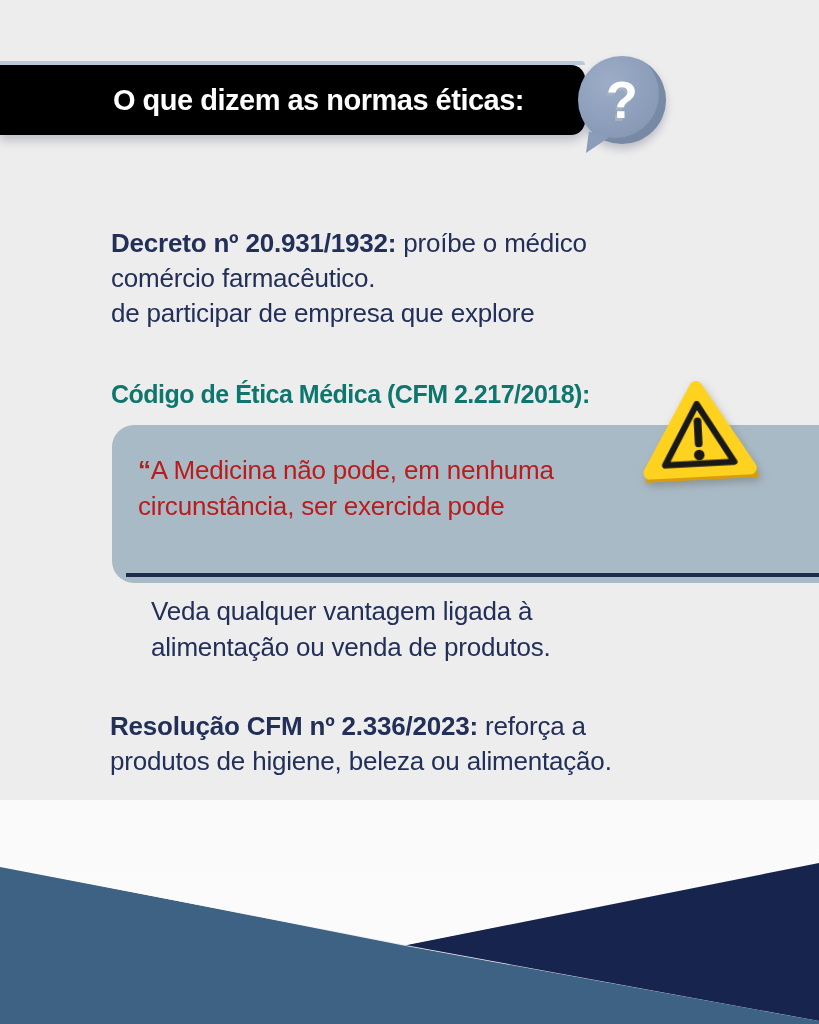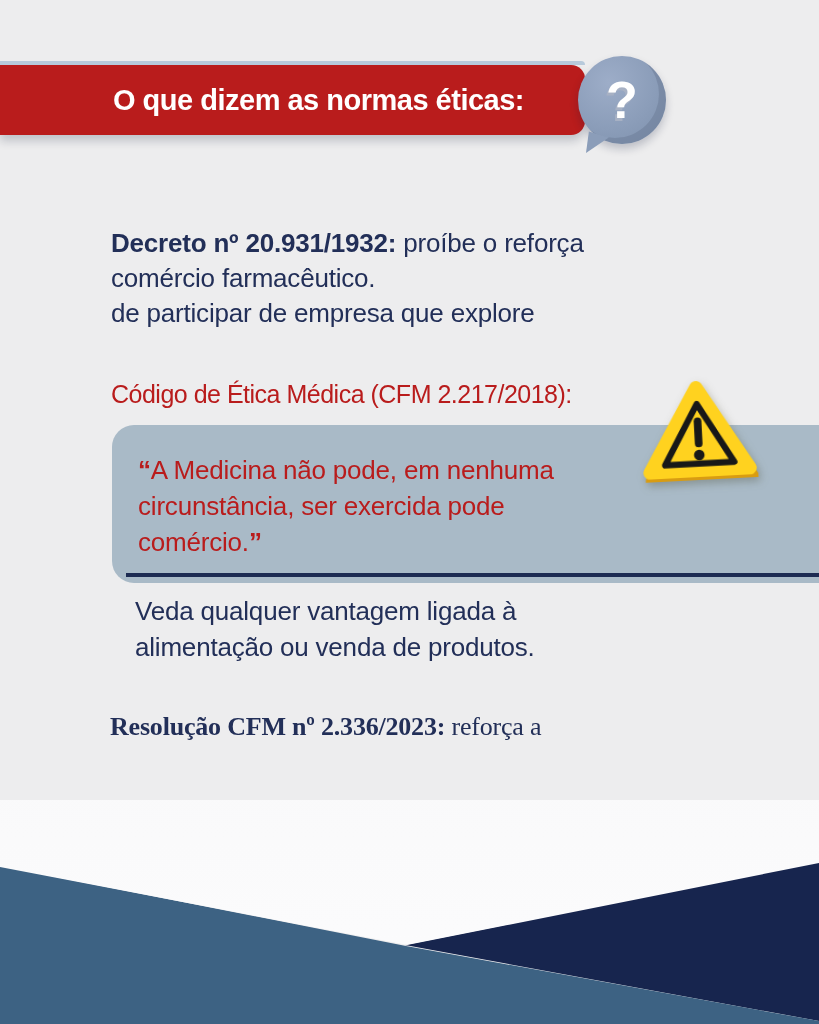--- a/index.html
+++ b/index.html
@@ -5,21 +5,21 @@
   * { margin:0; padding:0; box-sizing:border-box; }
   html,body { background:#d8d8d8; }
   body { font-family:"Liberation Sans", sans-serif; }
   .stage{
     position:relative; width:819px; height:1024px; margin:0 auto;
     background:#ededee; overflow:hidden;
   }
   
   .header-bar{
     position:absolute; left:0; top:65px; width:585px; height:70px;
-    background:#b91c1c;
+    background:#000000;
     border-radius:0 14px 14px 0;
     display:flex; align-items:center;
     padding-left:113px;
     box-shadow:0 6px 10px rgba(15,25,55,.20);
   }
   .header-bar::before{
     content:""; position:absolute; left:0; right:0; top:-4px; height:4px;
     background:#b7cadb; border-radius:0 4px 0 0;
   }
   .page-title{
@@ -44,39 +44,39 @@
   }
   
   .textline{ display:block; white-space:nowrap; }
   .para{
     position:absolute; color:#222f58; font-size:26px; line-height:35px;
     letter-spacing:-0.2px; font-weight:400;
   }
   .para b{ font-weight:700;margin-top:20px; }
   .p-decreto{ left:111px; top:226px; }
   .h-codigo{
-    position:absolute; left:111px; top:380px; color:#b91c1c;
-    font-size:25px; font-weight:400; letter-spacing:-0.5px; white-space:nowrap;
+    position:absolute; left:111px; top:380px; color:#0f766e;
+    font-size:25px; font-weight:700; letter-spacing:-0.5px; white-space:nowrap;
   }
   
   .quote-box{
     position:absolute; left:112px; right:0; top:425px; height:158px;
     background:#a9bac7; border-radius:22px 0 0 22px;
   }
   .quote-underline{
     position:absolute; left:126px; right:0; top:573px; height:4px;
     background:#1d2b52;
   }
   .quote-text{
     position:absolute; left:138px; top:452px; color:#b91c1c;
     font-size:26px; line-height:36px; letter-spacing:-0.2px;
   }
   .quote-text b{ font-weight:700; }
-  .p-veda{ left:135px; top:593px; line-height:36px; }
-  .p-resolucao{ left:110px; top:709px;font-family:Liberation Serif, serif; }
+  .p-veda{ left:151px; top:593px; line-height:36px; }
+  .p-resolucao{ left:110px; top:709px; }
   
   .warning{
     position:absolute; left:640px; top:380px; width:116px; height:100px;
     transform:rotate(-3deg);
     filter:drop-shadow(2px 4px 4px rgba(60,60,30,.30));
   }
   
   .shape{ position:absolute; inset:0; }
   .shape-navy{
     background:#17254e;
@@ -102,45 +102,45 @@
   <div class="shape shape-white"></div>
 
   <div class="header-bar">
     <span class="page-title">O que dizem as normas éticas:</span>
   </div>
   <div class="bubble">
     <span class="qmark">?</span>
   </div>
 
   <div class="para p-decreto">
-    <span class="textline"><b>Decreto nº 20.931/1932:</b><span> proíbe o reforça</span></span>
+    <span class="textline"><b>Decreto nº 20.931/1932:</b><span> proíbe o médico</span></span>
     <span class="textline">comércio farmacêutico.</span>
     <span class="textline">de participar de empresa que explore</span>
   </div>
 
   <div class="h-codigo">Código de Ética Médica (CFM 2.217/2018):</div>
 
   <div class="quote-box"></div>
   <div class="quote-underline"></div>
   <div class="quote-text">
     <span class="textline"><b>“</b><span>A Medicina não pode, em nenhuma</span></span>
     <span class="textline">circunstância, ser exercida pode</span>
-    <span class="textline"><span>comércio.</span><b>”</b></span>
   </div>
 
   <svg class="warning" viewBox="0 0 120 104" aria-hidden="true">
     <path d="M60 10 L112 98 L8 98 Z" fill="#d89c12" stroke="#d89c12" stroke-width="14" stroke-linejoin="round" transform="translate(2,5)"></path>
     <path d="M60 8 L112 94 L8 94 Z" fill="#ffd21f" stroke="#ffd21f" stroke-width="14" stroke-linejoin="round"></path>
     <path d="M60 25 L96 87 L24 87 Z" fill="none" stroke="#181818" stroke-width="6.5" stroke-linejoin="round"></path>
     <line x1="60" y1="43" x2="60" y2="66" stroke="#181818" stroke-width="8" stroke-linecap="round"></line>
     <circle cx="60" cy="78" r="5.5" fill="#181818"></circle>
   </svg>
 
   <div class="para p-veda">
     <span class="textline">Veda qualquer vantagem ligada à</span>
     <span class="textline">alimentação ou venda de produtos.</span>
   </div>
 
   <div class="para p-resolucao">
     <span class="textline"><b>Resolução CFM nº 2.336/2023:</b><span> reforça a</span></span>
+    <span class="textline">produtos de higiene, beleza ou alimentação.</span>
   </div>
 
 </div>
 
 </body></html>

